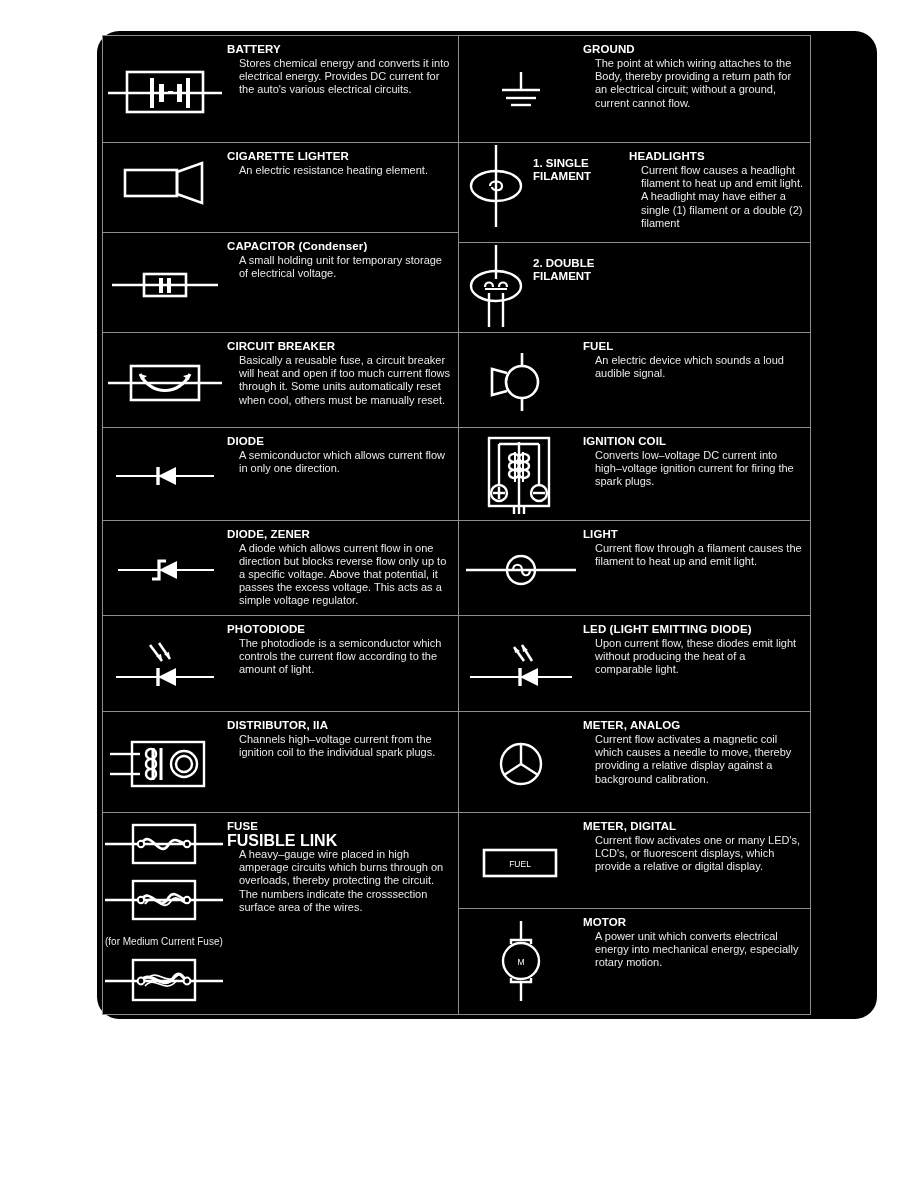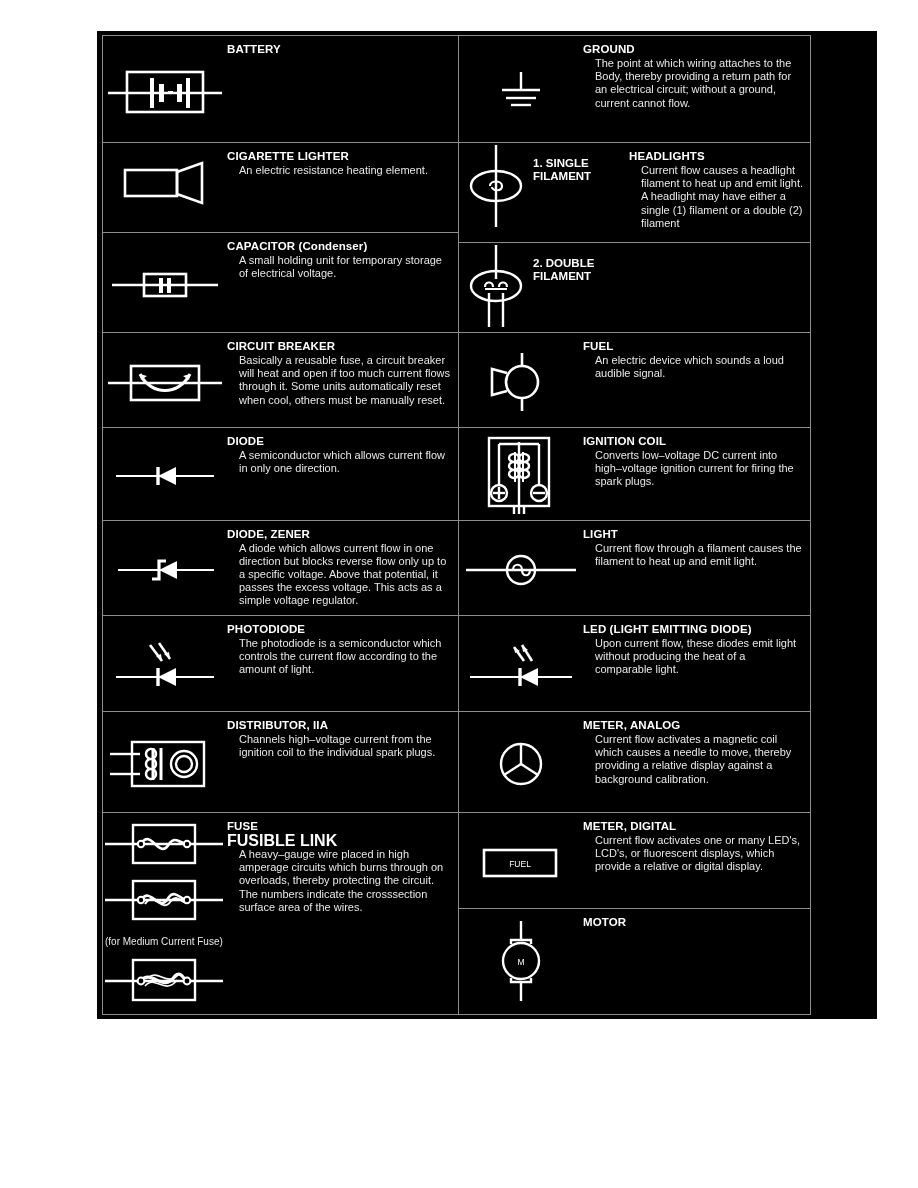--- a/index.html
+++ b/index.html
@@ -18,20 +18,21 @@
     overflow: hidden;
   }
   
   #plate {
     position: absolute;
     left: 97px;
     top: 31px;
     width: 780px;
     height: 988px;
     background: #000000;
+    border-radius: 22px;
   }
   
   #table {
     position: absolute;
     left: 5px;
     top: 4px;
     width: 709px;
     height: 980px;
     border: 1px solid #8d8d8d;
     box-sizing: border-box;
@@ -160,20 +161,21 @@
                 <rect x="44" y="18" width="4" height="30"></rect>
                 <rect x="53" y="24" width="5" height="18"></rect>
                 <rect x="71" y="24" width="5" height="18"></rect>
                 <rect x="80" y="18" width="4" height="30"></rect>
                 <rect x="62" y="31" width="5" height="3"></rect>
               </g>
             </svg>
           </div>
           <div class="txt">
             <div class="title">BATTERY</div>
+            <div class="desc">Stores chemical energy and converts it into electrical energy. Provides DC current for the auto's various electrical circuits.</div>
           </div>
         </div>
 
         <div class="row" style="height:90px">
           <div class="sym topal">
             <svg width="110" height="52" viewBox="0 0 110 52">
               <g stroke="#fff" stroke-width="2.6" fill="none">
                 <rect x="15" y="13" width="52" height="26"></rect>
                 <path d="M67 15 L92 6 L92 46 L67 37 Z"></path>
               </g>
@@ -528,19 +530,20 @@
                 <line x1="50" y1="62" x2="50" y2="82"></line>
                 <circle cx="50" cy="42" r="18"></circle>
                 <path d="M40 25 L40 21 L60 21 L60 25"></path>
                 <path d="M40 59 L40 63 L60 63 L60 59"></path>
               </g>
               <text class="meterlabel" x="50" y="46" text-anchor="middle">M</text>
             </svg>
           </div>
           <div class="txt">
             <div class="title">MOTOR</div>
+            <div class="desc">A power unit which converts electrical energy into mechanical energy, especially rotary motion.</div>
           </div>
         </div>
 
       </div>
     </div>
   </div>
 </div>
 
 </body></html>

